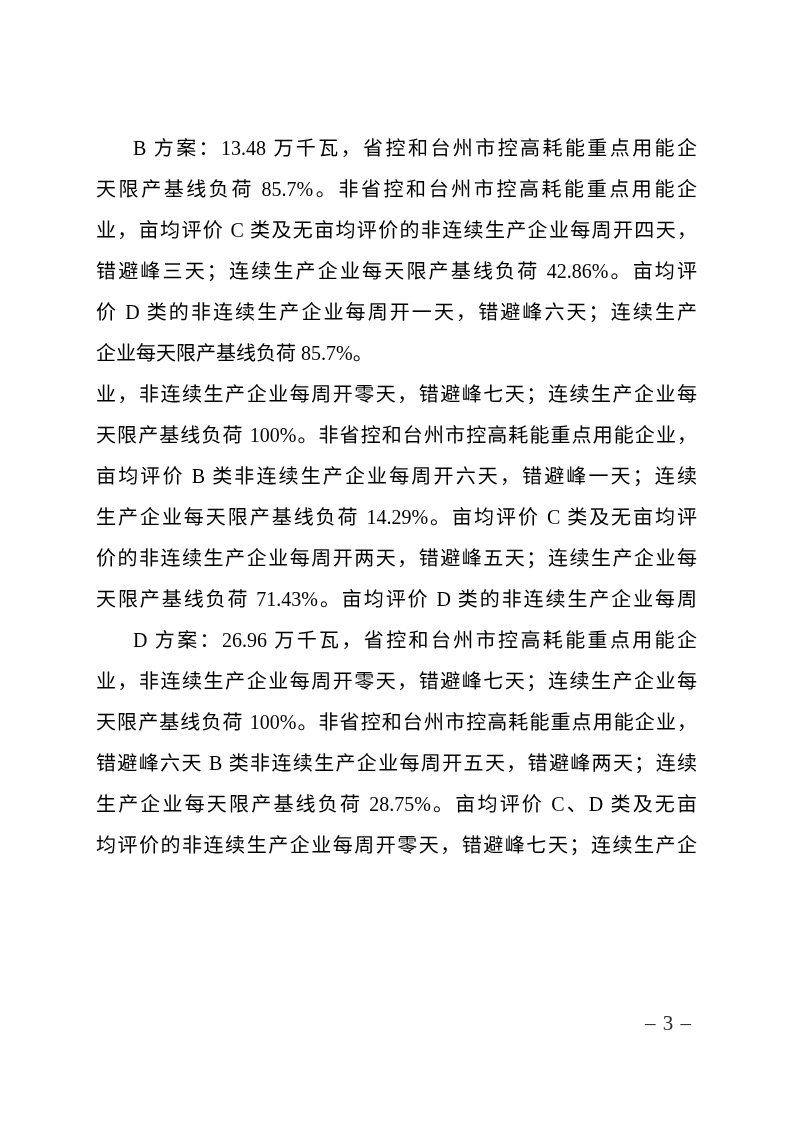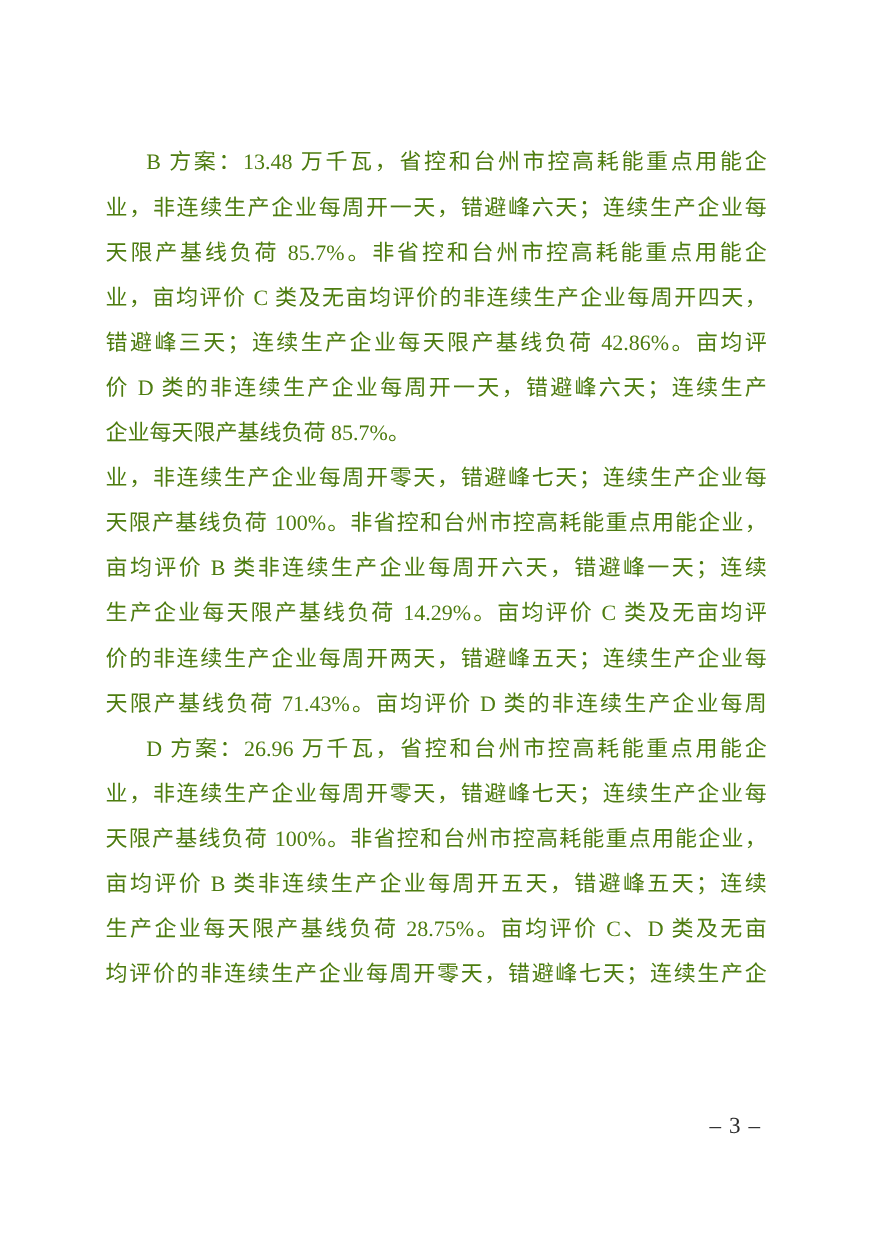--- a/index.html
+++ b/index.html
@@ -23,21 +23,21 @@
     width: 601px;
   }
   .line {
     height: 41px;
     line-height: 41px;
     font-size: 20px;
     text-align: justify;
     text-align-last: justify;
     overflow: hidden;
     white-space: normal;
-    color: #4d7c0f;
+    color: #000000;
   }
   .line.indent {
     text-indent: 37px;
   }
   .line.no-fill {
     text-align-last: left;
   }
   .page-number {
     position: absolute;
     top: 1008px;
@@ -50,38 +50,37 @@
     text-align: right;
   }
 </style>
 </head>
 <body>
 
 <div class="page">
   <div class="text-block">
       <div>
         <div class="line indent">B 方案：13.48 万千瓦，省控和台州市控高耗能重点用能企</div>
-        <div class="line">业，非连续生产企业每周开一天，错避峰六天；连续生产企业每</div>
         <div class="line">天限产基线负荷 85.7%。非省控和台州市控高耗能重点用能企</div>
         <div class="line">业，亩均评价 C 类及无亩均评价的非连续生产企业每周开四天，</div>
         <div class="line">错避峰三天；连续生产企业每天限产基线负荷 42.86%。亩均评</div>
         <div class="line">价 D 类的非连续生产企业每周开一天，错避峰六天；连续生产</div>
         <div class="line no-fill">企业每天限产基线负荷 85.7%。</div>
       </div>
       <div>
         <div class="line">业，非连续生产企业每周开零天，错避峰七天；连续生产企业每</div>
         <div class="line">天限产基线负荷 100%。非省控和台州市控高耗能重点用能企业，</div>
         <div class="line">亩均评价 B 类非连续生产企业每周开六天，错避峰一天；连续</div>
         <div class="line">生产企业每天限产基线负荷 14.29%。亩均评价 C 类及无亩均评</div>
         <div class="line">价的非连续生产企业每周开两天，错避峰五天；连续生产企业每</div>
         <div class="line">天限产基线负荷 71.43%。亩均评价 D 类的非连续生产企业每周</div>
       </div>
       <div>
         <div class="line indent">D 方案：26.96 万千瓦，省控和台州市控高耗能重点用能企</div>
         <div class="line">业，非连续生产企业每周开零天，错避峰七天；连续生产企业每</div>
         <div class="line">天限产基线负荷 100%。非省控和台州市控高耗能重点用能企业，</div>
-        <div class="line">亩均评价 B 类非连续生产企业每周开五天，错避峰五天；连续</div>
+        <div class="line">错避峰六天 B 类非连续生产企业每周开五天，错避峰两天；连续</div>
         <div class="line">生产企业每天限产基线负荷 28.75%。亩均评价 C、D 类及无亩</div>
         <div class="line">均评价的非连续生产企业每周开零天，错避峰七天；连续生产企</div>
       </div>
     </div>
   <div class="page-number">– 3 –</div>
 </div>
 
 </body></html>

